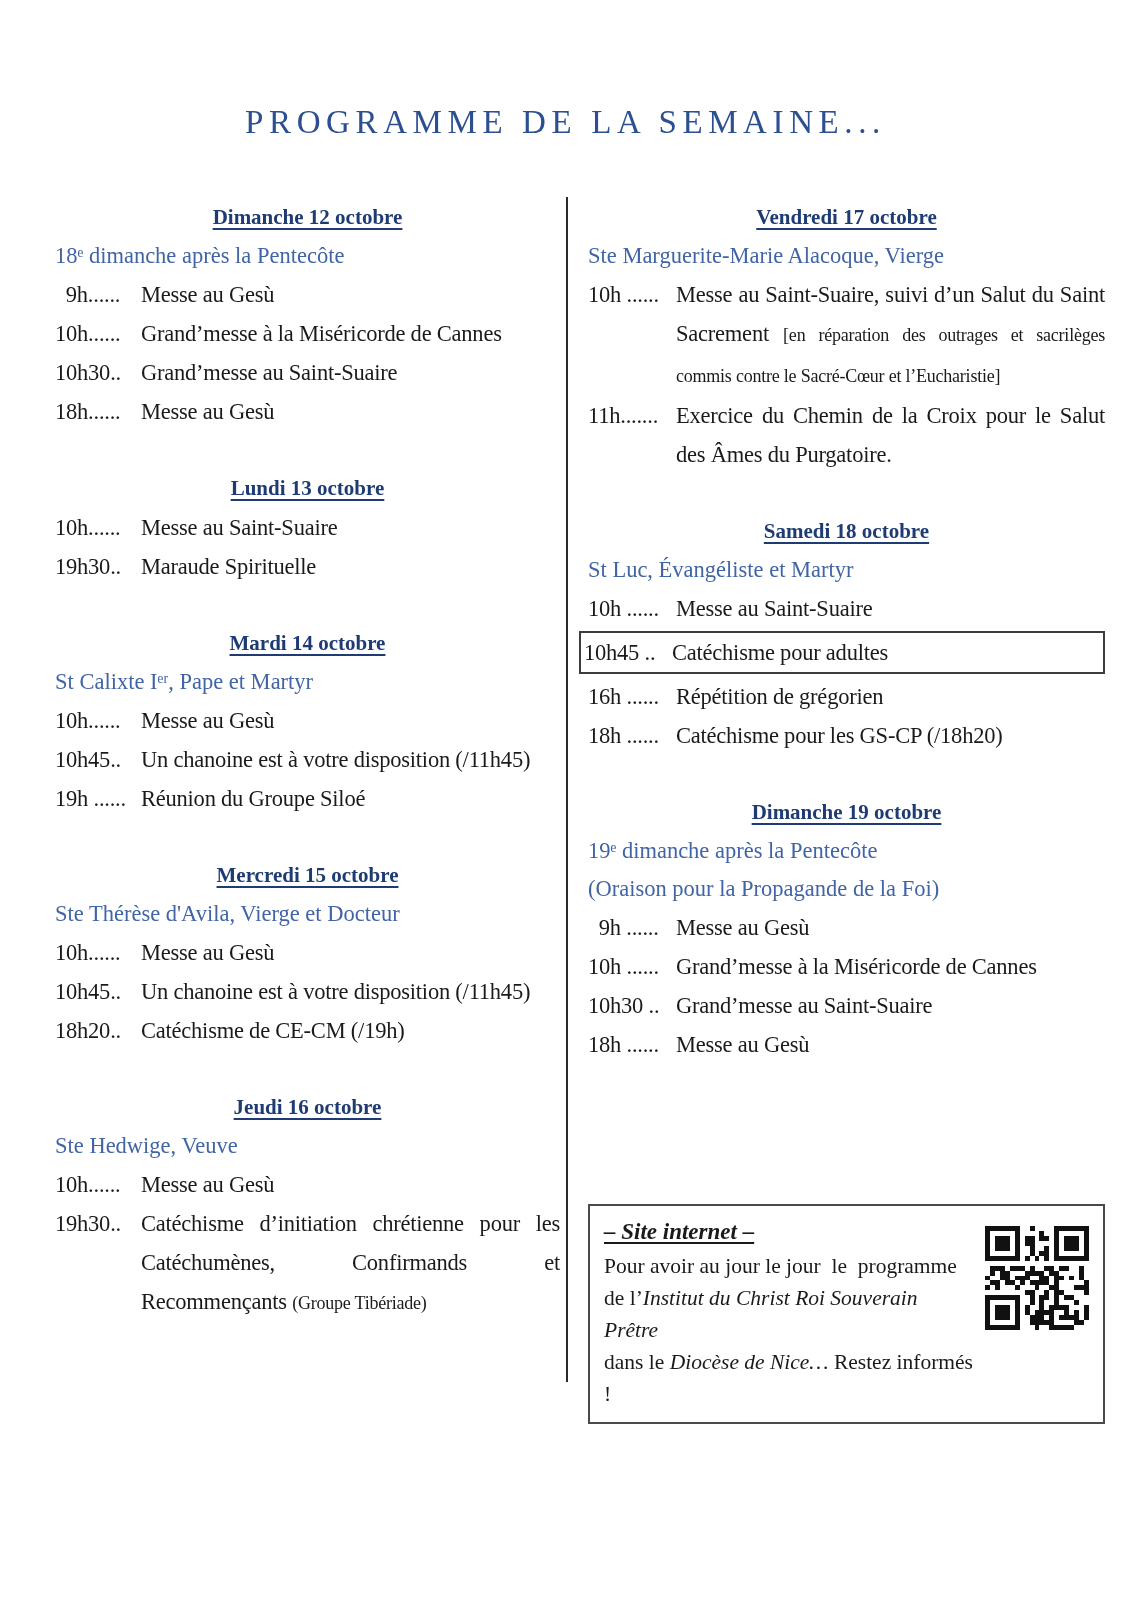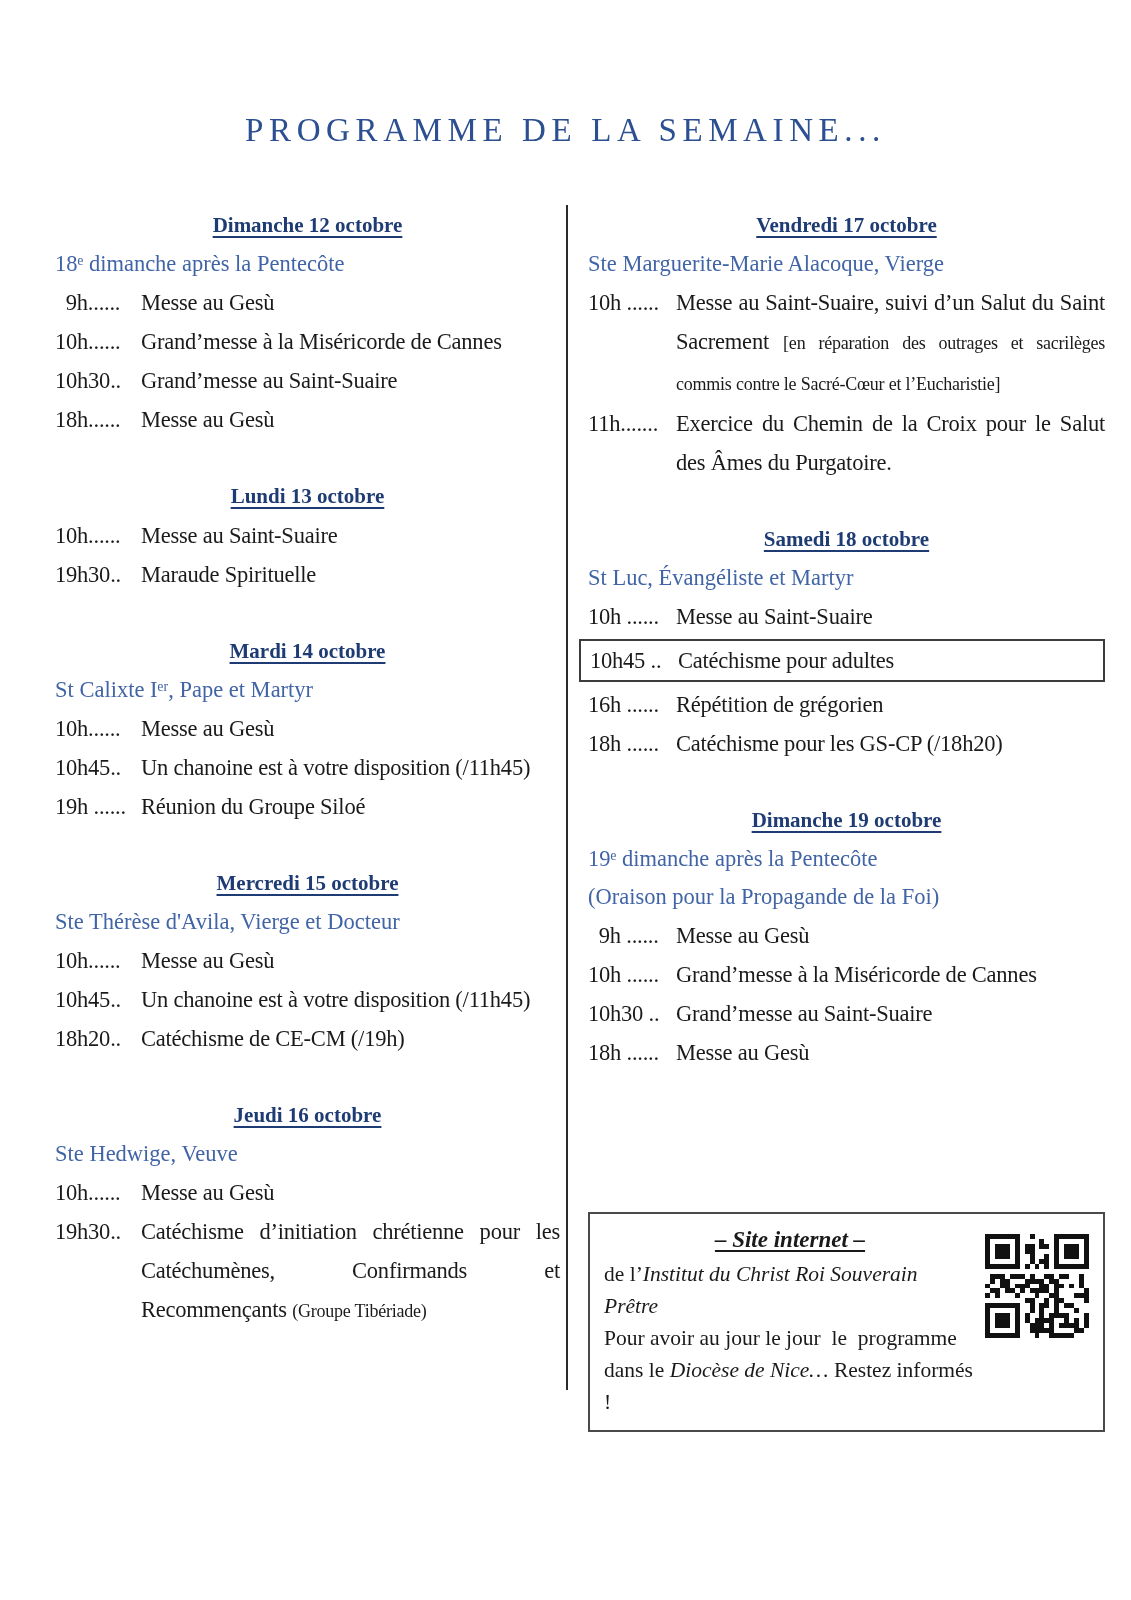--- a/index.html
+++ b/index.html
@@ -6,21 +6,21 @@
     margin: 0; padding: 0;
     width: 1131px; height: 1600px;
     background: #ffffff;
     font-family: "Liberation Serif", "DejaVu Serif", serif;
     color: var(--body-ink, #1a1a1a);
     overflow: hidden;
   }
   .page { width: 1131px; height: 1600px; }
 
   .doc-title {
-    margin: 8px; padding-top: 104px;
+    margin: 0; padding-top: 104px;
     text-align: center;
     font-size: 33px;
     font-weight: normal;
     letter-spacing: 0.17em;
     color: var(--title-blue, #2c4f92);
   }
 
   .columns { display: flex; margin-top: 56px; align-items: flex-start; }
   .col-left  { width: 505px; margin-left: 55px; }
   .divider   { width: 2px; height: 1185px; background: #2b2b2b; margin-left: 6px; flex: 0 0 2px; }
@@ -48,34 +48,34 @@
   .entry { display: flex; font-size: 22.5px; line-height: 39px; letter-spacing: -0.01em; }
   .entry .time { white-space: pre; flex: 0 0 86px; }
   .col-right .entry .time { flex-basis: 88px; }
   .entry .desc { flex: 1; text-align: justify; }
   .small { font-size: 18px; }
   .small:empty { display: none; }
 
   .entry.boxed {
     border: 2px solid #3c3c3c;
     margin: 3px 0 3px -9px;
-    padding: 0 4px 0 9px;
+    padding: 0 4px 0 3px;
   }
 
   .site-box {
     display: flex;
     border: 2px solid #4a4a4a;
     margin-top: 140px;
     padding: 8px 6px 12px 14px;
     box-sizing: border-box;
     width: 517px;
   }
   .site-text { width: 372px; font-size: 21.5px; line-height: 32px; }
   .site-title {
-    text-align: center;
+    text-align: left;
     font-weight: bold; font-style: italic;
     font-size: 23px; line-height: 36px;
   }
   .site-title span { text-decoration: underline; text-underline-offset: 3px; }
   .site-line { white-space: pre-wrap; }
   .it { font-style: italic; }
 
   .qr { width: 104px; height: 104px; margin: 12px 0 0 9px; flex: 0 0 104px; }
   .qr rect { fill: #111; }
 </style>
@@ -228,22 +228,22 @@
         </div>
         <div class="entry">
           <span class="time">18h ......</span>
           <span class="desc">Messe au Gesù</span>
         </div>
       </section>
 
       <div class="site-box">
         <div class="site-text">
           <div class="site-title"><span>– Site internet –</span></div>
+          <div class="site-line">Pour avoir au jour le jour  le  programme</div>
           <div class="site-line"><span>de l’</span><span class="it">Institut du Christ Roi Souverain Prêtre</span></div>
-          <div class="site-line">Pour avoir au jour le jour  le  programme</div>
           <div class="site-line"><span>dans le </span><span class="it">Diocèse de Nice…</span><span> Restez informés !</span></div>
         </div>
         <svg class="qr" id="qr" viewBox="0 0 21 21" shape-rendering="crispEdges" aria-hidden="true">
             <rect x="0" y="0" width="1" height="1"></rect>
             <rect x="1" y="0" width="1" height="1"></rect>
             <rect x="2" y="0" width="1" height="1"></rect>
             <rect x="3" y="0" width="1" height="1"></rect>
             <rect x="4" y="0" width="1" height="1"></rect>
             <rect x="5" y="0" width="1" height="1"></rect>
             <rect x="6" y="0" width="1" height="1"></rect>

